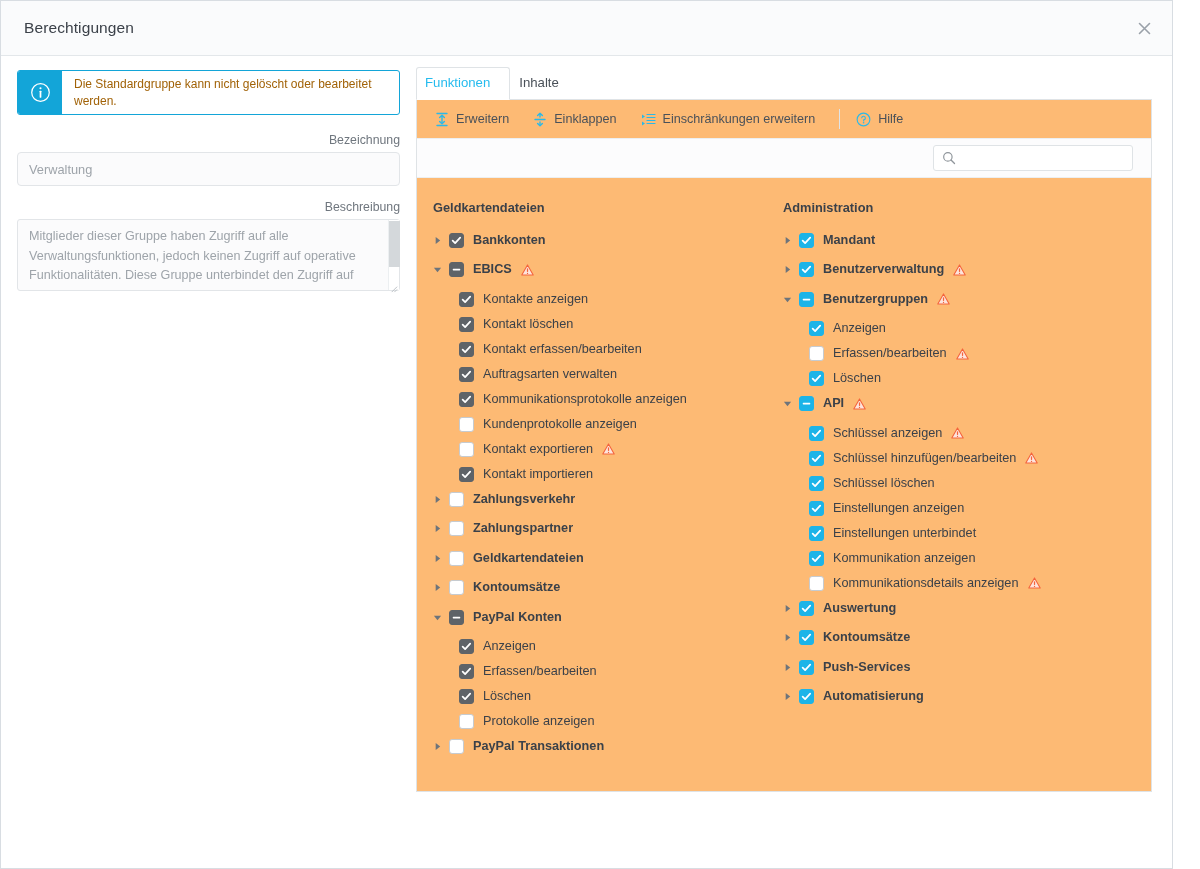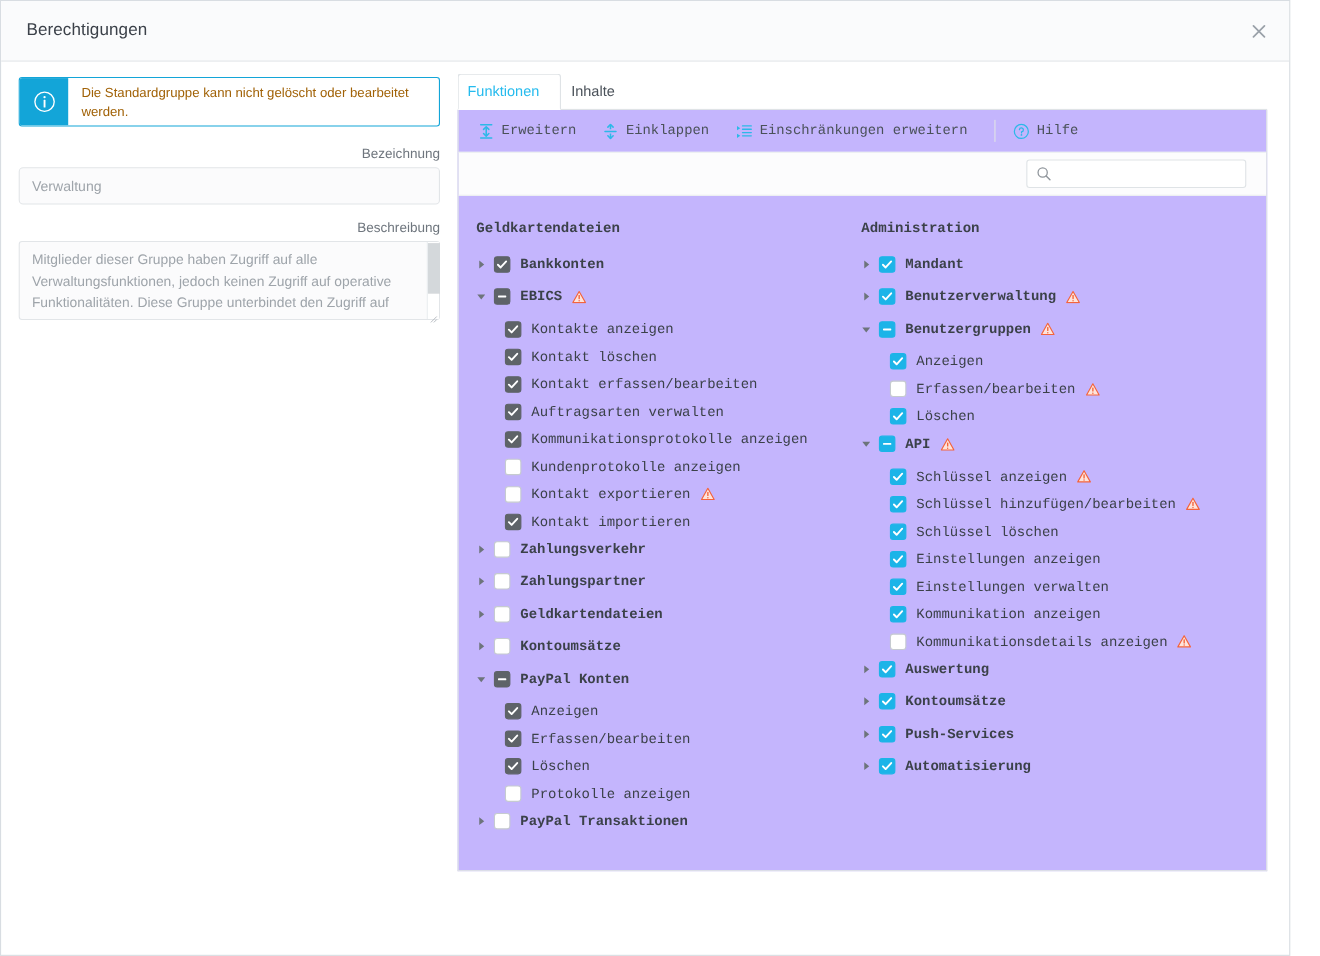--- a/index.html
+++ b/index.html
@@ -175,24 +175,23 @@
   .tab.active {
     color: #25bbee;
     background: #ffffff;
     border-color: #dfe3e6;
     border-bottom-color: #ffffff;
   }
 
   .card {
     border: 1px solid #dfe3e6;
     border-top: none;
-    background: #c4b5fd;
+    background: #fdba74;
     height: 692px;
     position: relative;
-    font-family: Liberation Mono, monospace;
   }
 
   .toolbar {
     display: flex;
     align-items: center;
     height: 38px;
     padding: 0 16px;
     gap: 0;
   }
   .tb-item {
@@ -789,21 +788,21 @@
                   </span>
                   <span class="node-label">Einstellungen anzeigen</span>
                 </div>
                 <div class="node child">
                   <span class="indent"></span>
                   <span class="cbox checked blue">
                     <svg width="11" height="11" viewBox="0 0 12 12">
                       <path d="M1.8 6.2 L4.5 8.9 L10 2.9" fill="none" stroke="#ffffff" stroke-width="1.9" stroke-linecap="round" stroke-linejoin="round"></path>
                     </svg>
                   </span>
-                  <span class="node-label">Einstellungen verwalten</span>
+                  <span class="node-label">Einstellungen unterbindet</span>
                 </div>
                 <div class="node child">
                   <span class="indent"></span>
                   <span class="cbox checked blue">
                     <svg width="11" height="11" viewBox="0 0 12 12">
                       <path d="M1.8 6.2 L4.5 8.9 L10 2.9" fill="none" stroke="#ffffff" stroke-width="1.9" stroke-linecap="round" stroke-linejoin="round"></path>
                     </svg>
                   </span>
                   <span class="node-label">Kommunikation anzeigen</span>
                 </div>

